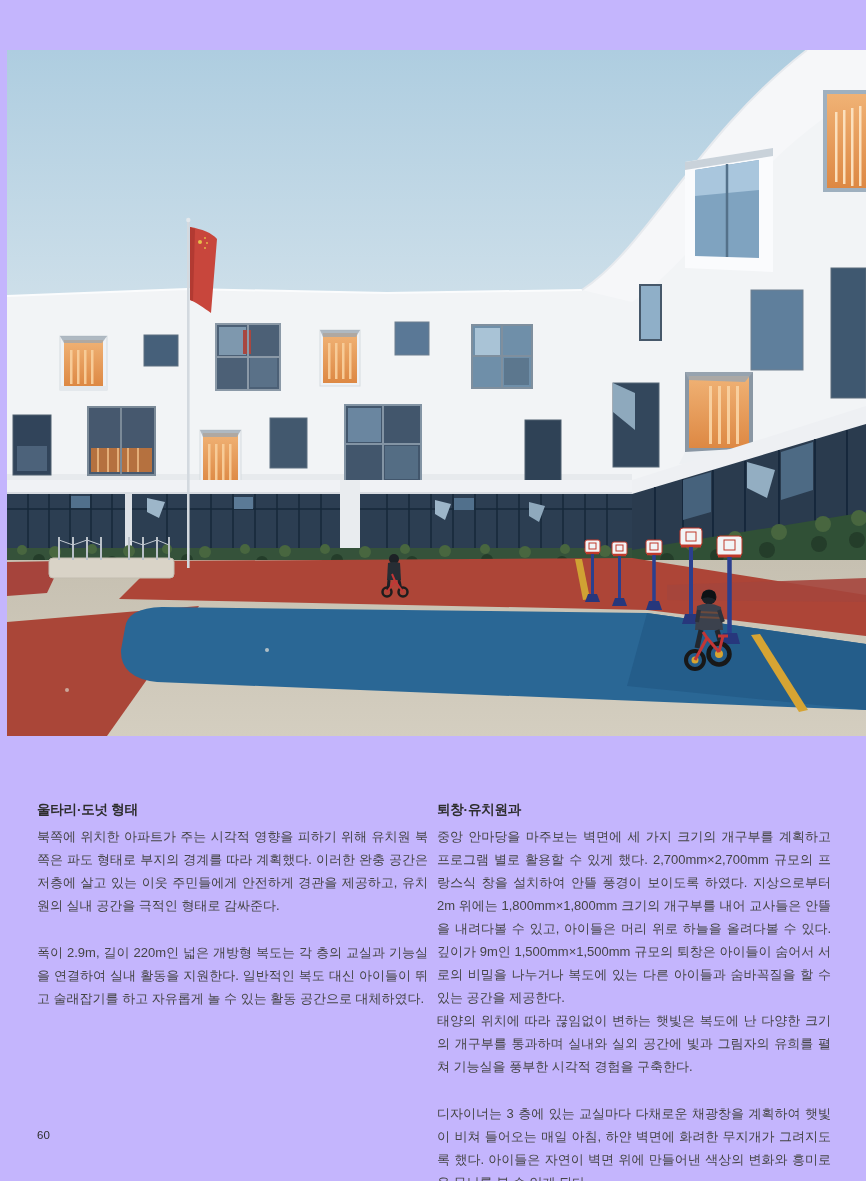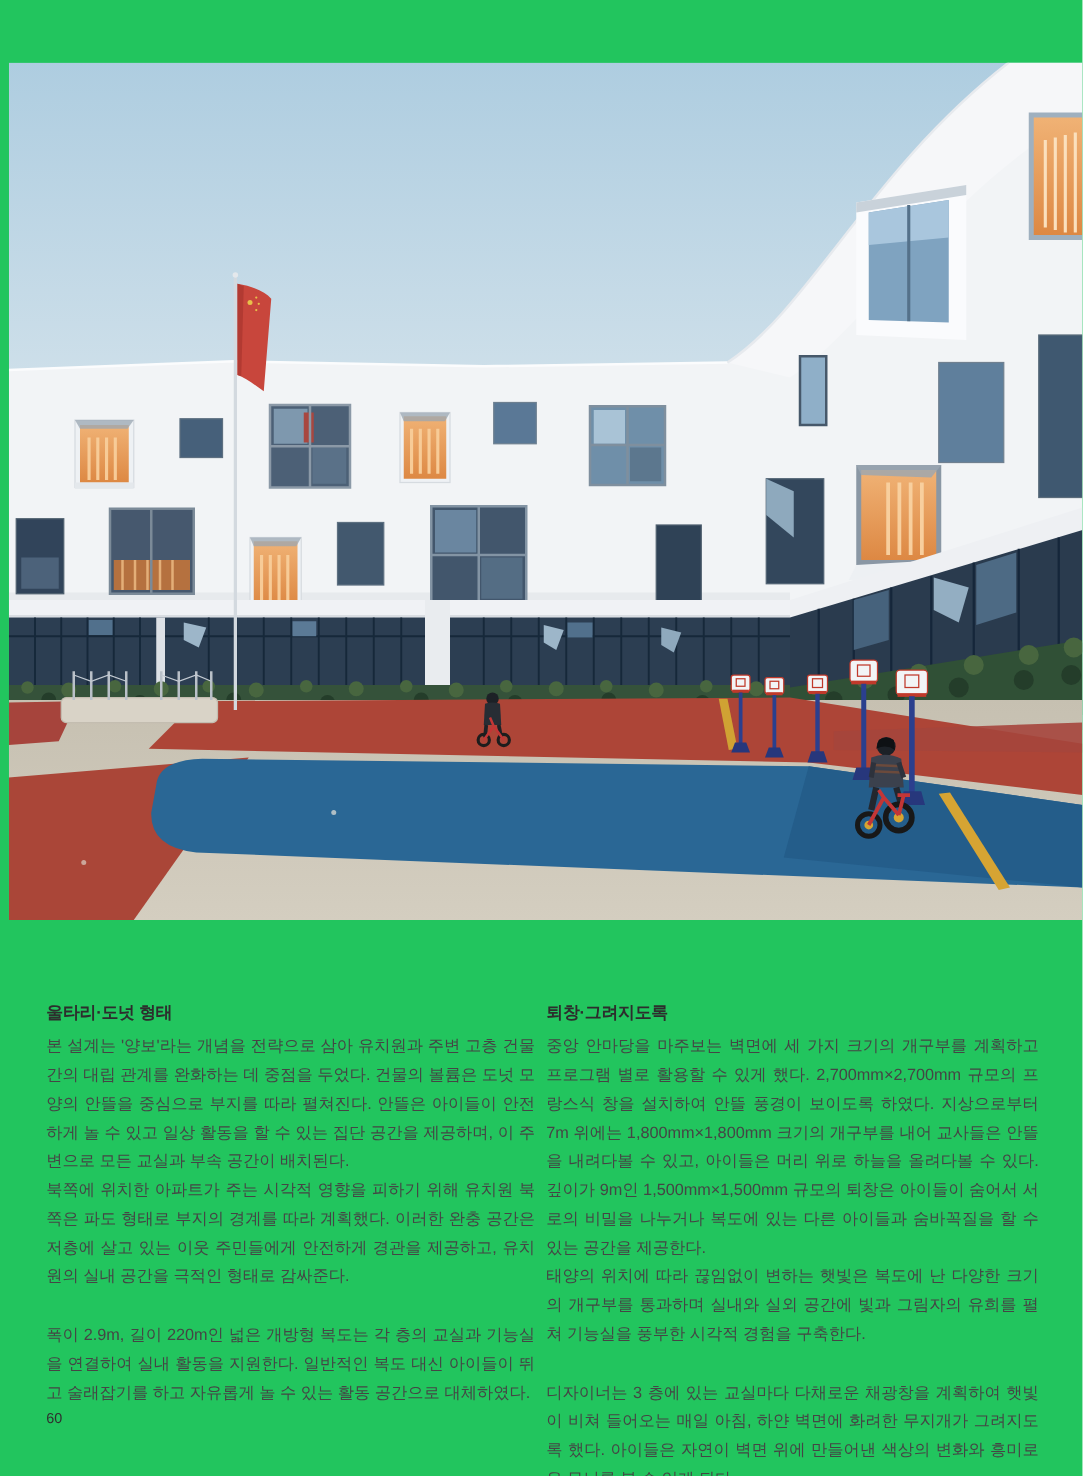--- a/index.html
+++ b/index.html
@@ -1,16 +1,16 @@
 <!DOCTYPE html>
 <html><head>
 <meta charset="utf-8">
 <style>
   html,body{margin:0;padding:0;background:#ffffff;}
-  .page{position:relative;width:866px;height:1181px;background:#22c55e;overflow:hidden;
+  .page{position:relative;width:866px;height:1181px;background:#c4b5fd;overflow:hidden;
         font-family:"Liberation Sans","DejaVu Sans",sans-serif;}
   .photo{position:absolute;left:7px;top:50px;width:859px;height:686px;overflow:hidden;}
   .photo svg{display:block;}
   .col{position:absolute;top:801px;}
   .col-left{left:37px;width:391px;}
   .col-right{left:437px;width:394px;}
   .sec-heading{font-size:13.5px;font-weight:bold;color:#2d2d2d;line-height:17px;margin:0 0 7px 0;letter-spacing:-0.2px;}
   .sec{margin:0 0 24px 0;}
   .sec p{font-size:13px;line-height:23px;color:#454545;text-align:justify;margin:0;}
   .pageno{position:absolute;left:37px;top:1129px;font-size:11.5px;color:#2f2f2f;}
@@ -368,32 +368,31 @@
         <circle cx="34" cy="68" r="10.5" fill="none" stroke="#181818" stroke-width="4.5"></circle>
         <circle cx="34" cy="68" r="4" fill="#d7a531"></circle>
         <path d="M10,74 L22,52 L34,66 M22,52 L18,46 M34,66 L38,50 M33,50 L43,50" stroke="#c23636" stroke-width="3" fill="none"></path>
       </g>
     </svg>
   </div>
 
   <div class="col col-left">
     <div class="sec">
       <h3 class="sec-heading">울타리·도넛 형태</h3>
-      <p>본 설계는 '양보'라는 개념을 전략으로 삼아 유치원과 주변 고층 건물 간의 대립 관계를 완화하는 데 중점을 두었다. 건물의 볼륨은 도넛 모양의 안뜰을 중심으로 부지를 따라 펼쳐진다. 안뜰은 아이들이 안전하게 놀 수 있고 일상 활동을 할 수 있는 집단 공간을 제공하며, 이 주변으로 모든 교실과 부속 공간이 배치된다.</p>
       <p>북쪽에 위치한 아파트가 주는 시각적 영향을 피하기 위해 유치원 북쪽은 파도 형태로 부지의 경계를 따라 계획했다. 이러한 완충 공간은 저층에 살고 있는 이웃 주민들에게 안전하게 경관을 제공하고, 유치원의 실내 공간을 극적인 형태로 감싸준다.</p>
     </div>
     <div class="sec">
       <p>폭이 2.9m, 길이 220m인 넓은 개방형 복도는 각 층의 교실과 기능실을 연결하여 실내 활동을 지원한다. 일반적인 복도 대신 아이들이 뛰고 술래잡기를 하고 자유롭게 놀 수 있는 활동 공간으로 대체하였다.</p>
     </div>
   </div>
 
   <div class="col col-right">
     <div class="sec">
-      <h3 class="sec-heading">퇴창·그려지도록</h3>
-      <p>중앙 안마당을 마주보는 벽면에 세 가지 크기의 개구부를 계획하고 프로그램 별로 활용할 수 있게 했다. 2,700mm×2,700mm 규모의 프랑스식 창을 설치하여 안뜰 풍경이 보이도록 하였다. 지상으로부터 7m 위에는 1,800mm×1,800mm 크기의 개구부를 내어 교사들은 안뜰을 내려다볼 수 있고, 아이들은 머리 위로 하늘을 올려다볼 수 있다. 깊이가 9m인 1,500mm×1,500mm 규모의 퇴창은 아이들이 숨어서 서로의 비밀을 나누거나 복도에 있는 다른 아이들과 숨바꼭질을 할 수 있는 공간을 제공한다.</p>
+      <h3 class="sec-heading">퇴창·유치원과</h3>
+      <p>중앙 안마당을 마주보는 벽면에 세 가지 크기의 개구부를 계획하고 프로그램 별로 활용할 수 있게 했다. 2,700mm×2,700mm 규모의 프랑스식 창을 설치하여 안뜰 풍경이 보이도록 하였다. 지상으로부터 2m 위에는 1,800mm×1,800mm 크기의 개구부를 내어 교사들은 안뜰을 내려다볼 수 있고, 아이들은 머리 위로 하늘을 올려다볼 수 있다. 깊이가 9m인 1,500mm×1,500mm 규모의 퇴창은 아이들이 숨어서 서로의 비밀을 나누거나 복도에 있는 다른 아이들과 숨바꼭질을 할 수 있는 공간을 제공한다.</p>
       <p>태양의 위치에 따라 끊임없이 변하는 햇빛은 복도에 난 다양한 크기의 개구부를 통과하며 실내와 실외 공간에 빛과 그림자의 유희를 펼쳐 기능실을 풍부한 시각적 경험을 구축한다.</p>
     </div>
     <div class="sec">
       <p>디자이너는 3 층에 있는 교실마다 다채로운 채광창을 계획하여 햇빛이 비쳐 들어오는 매일 아침, 하얀 벽면에 화려한 무지개가 그려지도록 했다. 아이들은 자연이 벽면 위에 만들어낸 색상의 변화와 흥미로운 무늬를 볼 수 있게 된다.</p>
     </div>
   </div>
 
   <div class="pageno">60</div>
 
 </div>

